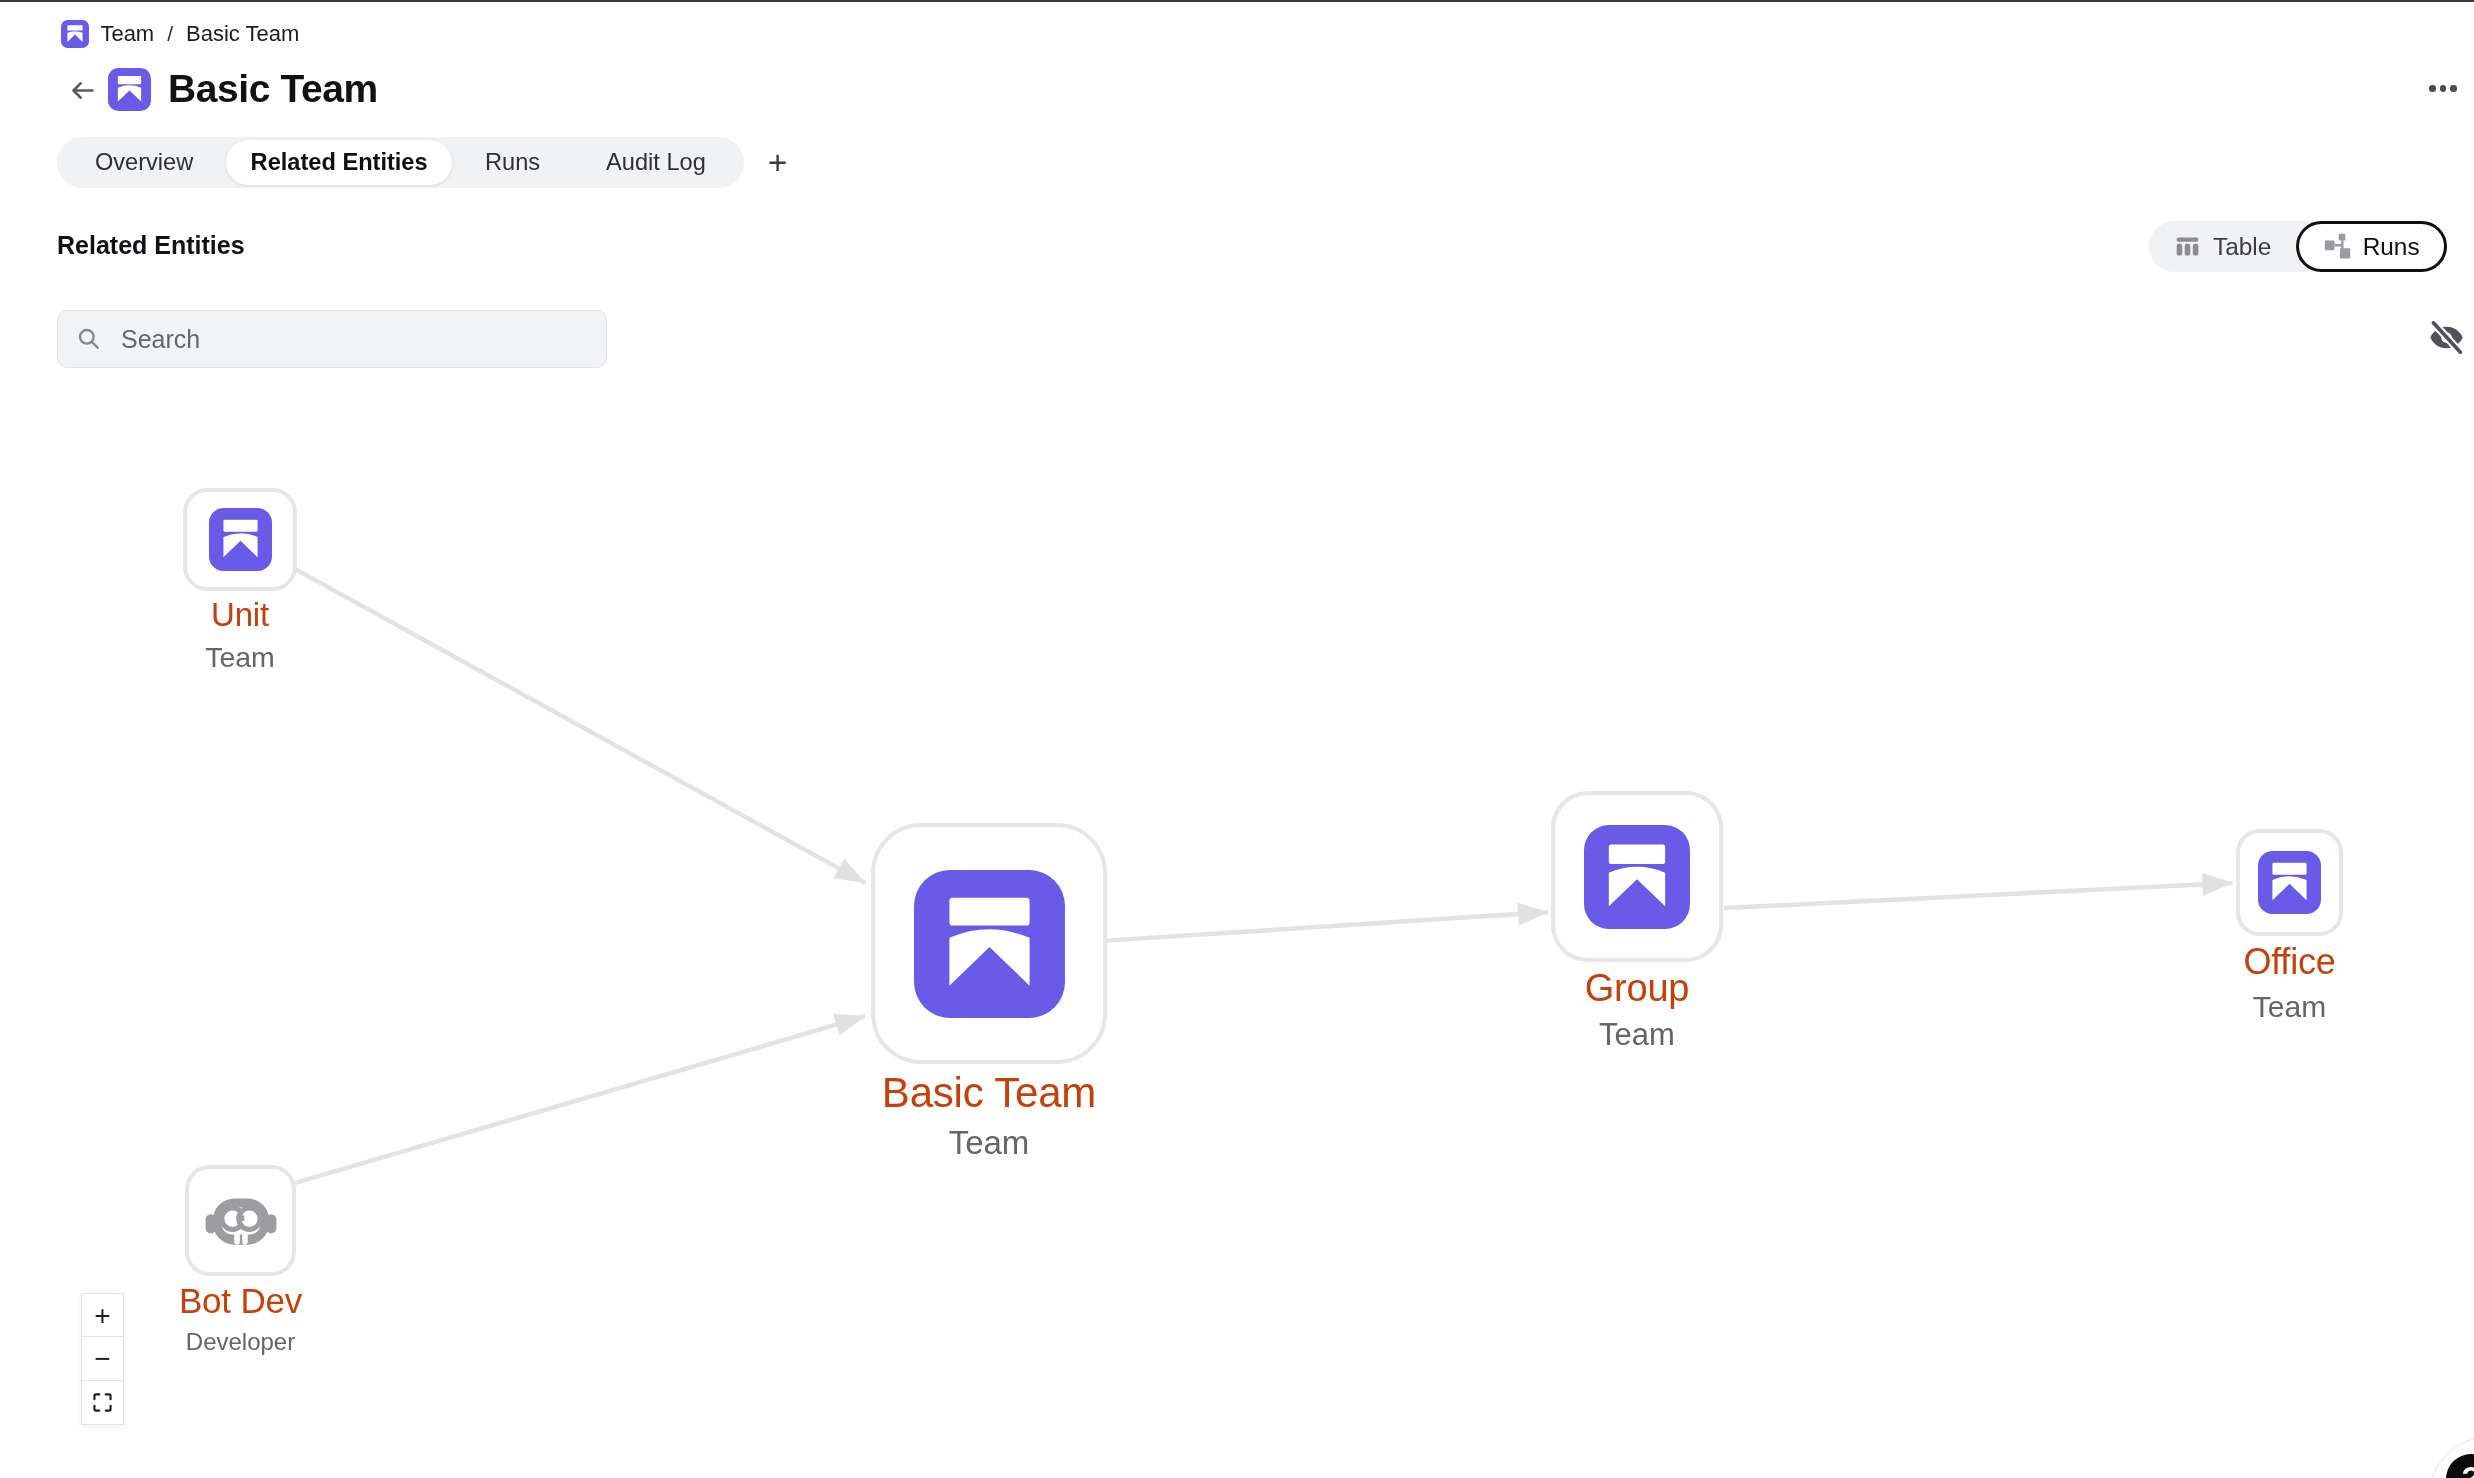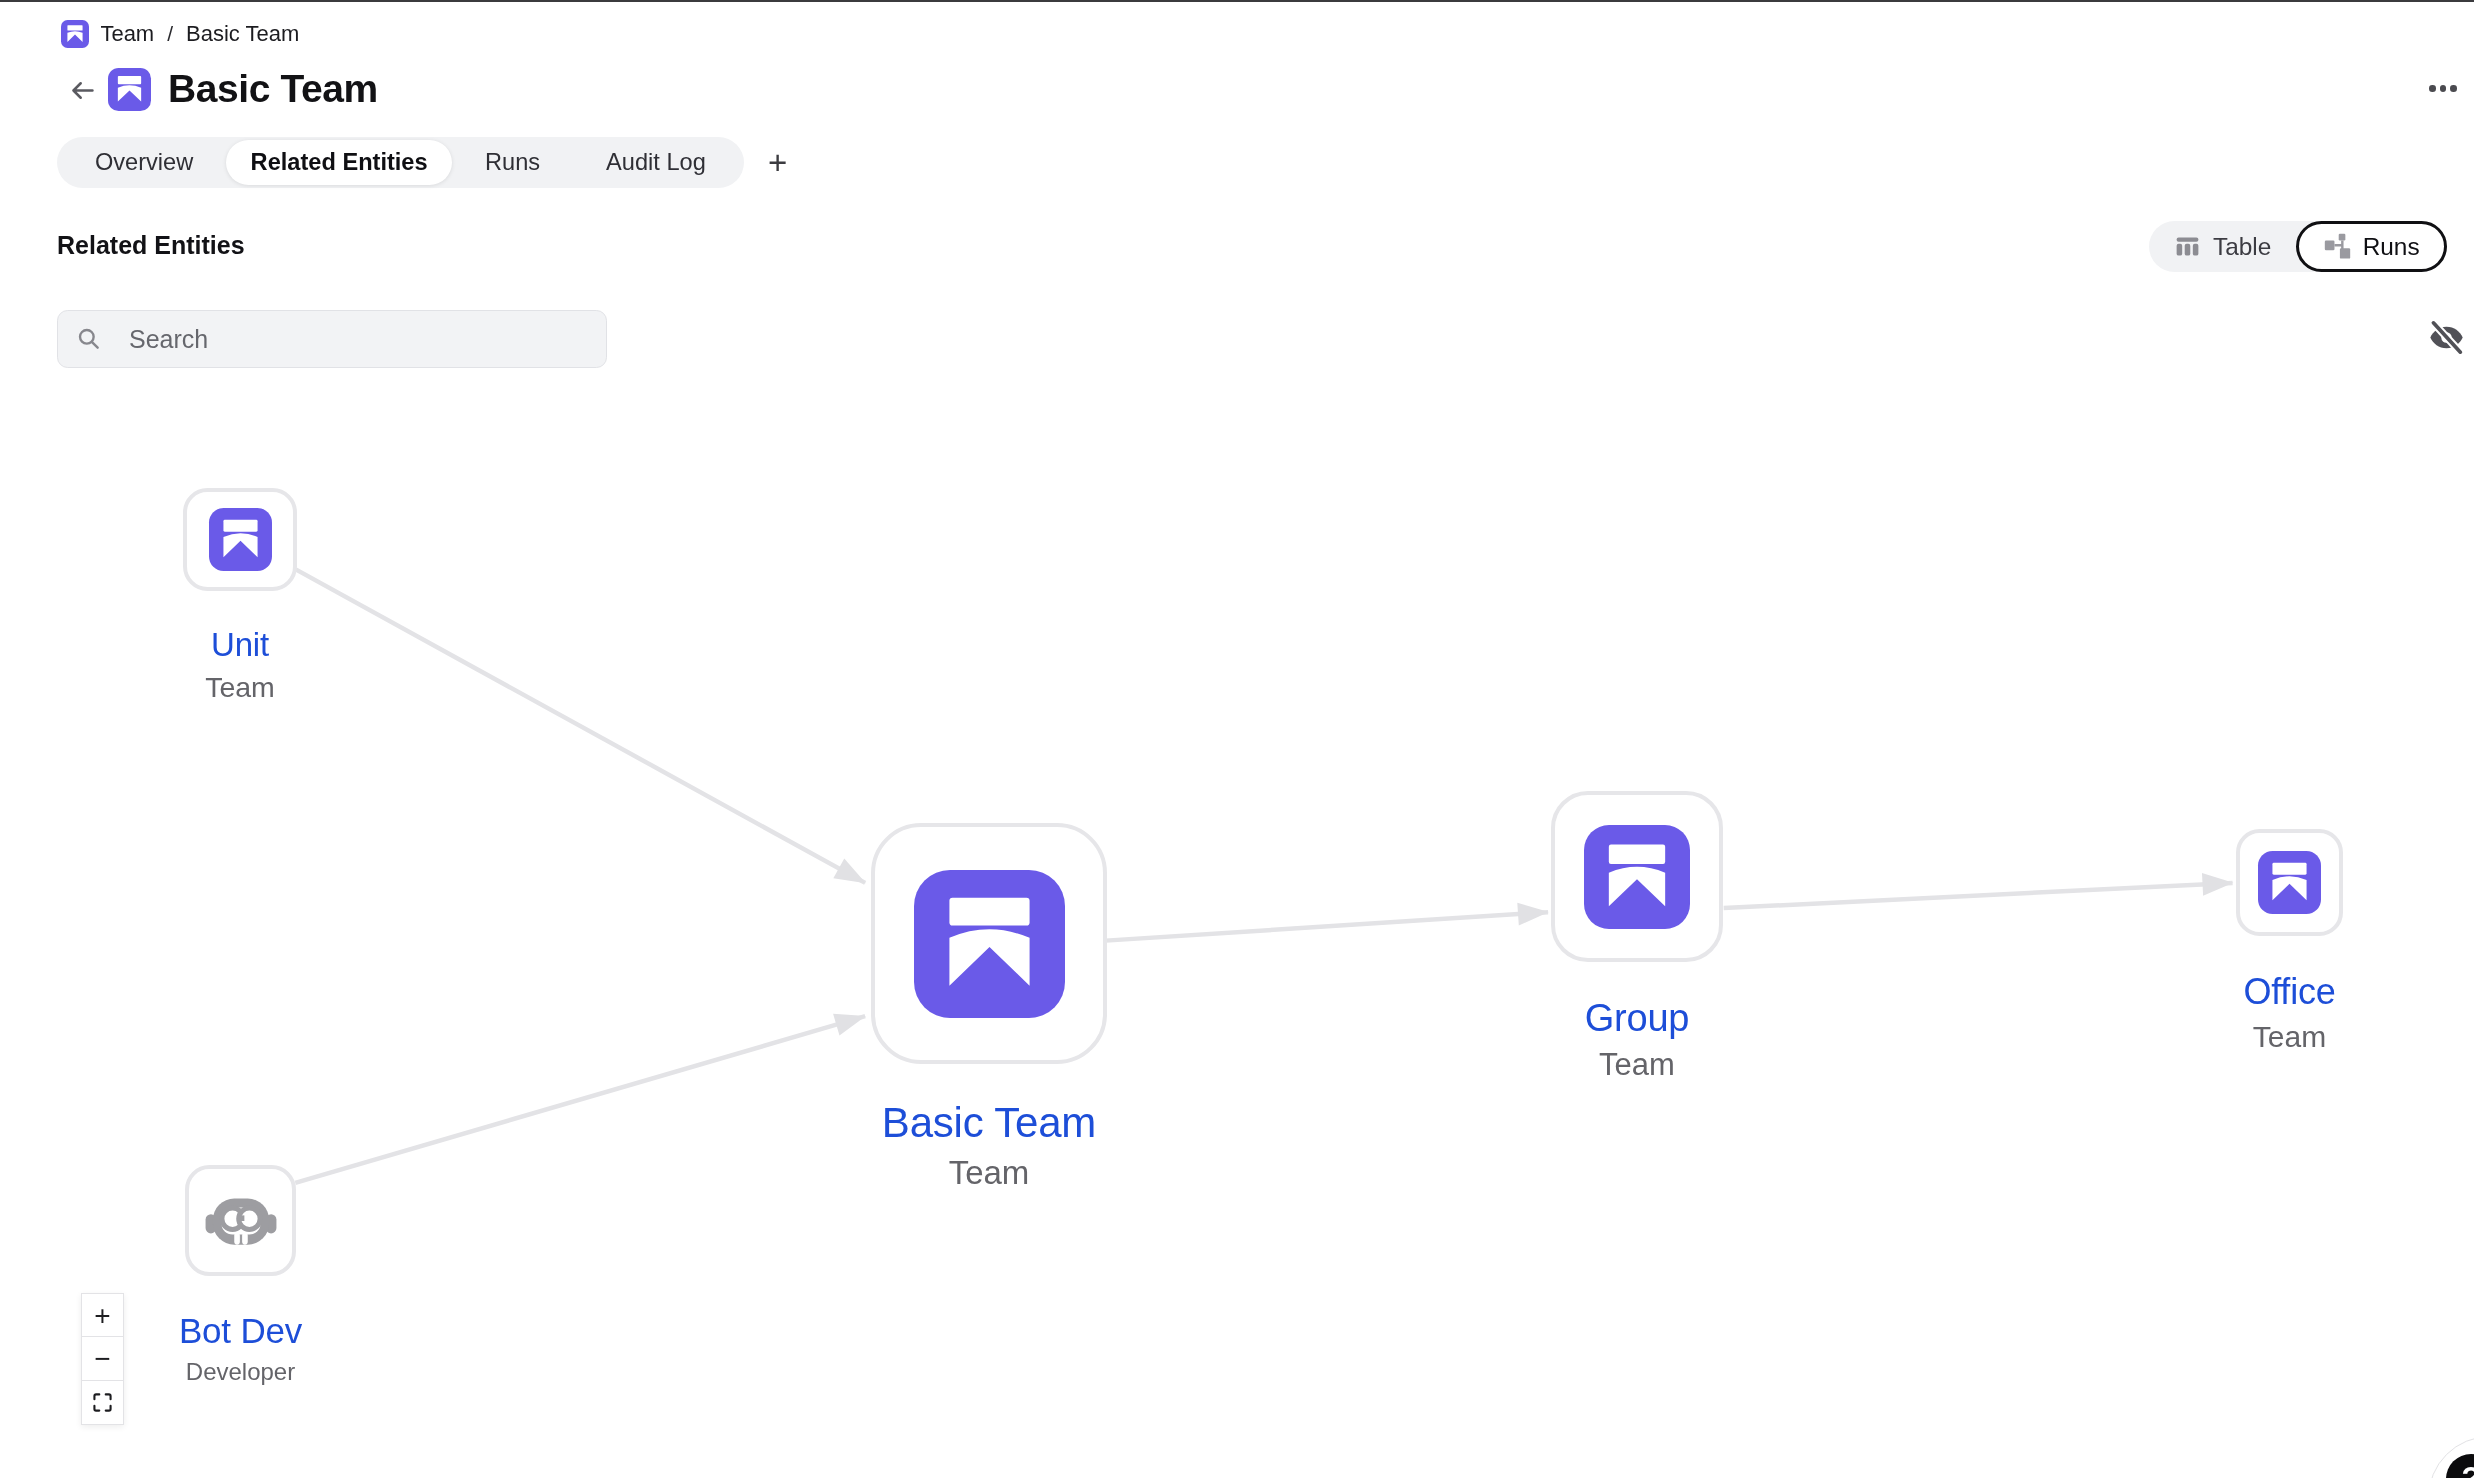--- a/index.html
+++ b/index.html
@@ -42,31 +42,31 @@
   .view-toggle { position:absolute; right:28px; top:221px; display:flex; align-items:center;
     height:51px; background:#f1f2f4; border-radius:26px; }
   .toggle-item { display:flex; align-items:center; gap:10.6px; padding:0 24.4px; height:51px;
     font-size:24.4px; color:#3c3c42; cursor:pointer; border-radius:26px; }
   .toggle-item.selected { background:#ffffff; border:3.3px solid #101013; font-weight:500; color:#0f0f13; }
   .toggle-item svg { width:29px; height:29px; }
 
   
   .search-box { position:absolute; left:57px; top:310px; width:550px; height:58px;
     background:#f2f3f5; border:1.6px solid #e1e2e6; border-radius:10.6px;
-    display:flex; align-items:center; padding:0 18px; gap:27px; }
+    display:flex; align-items:center; padding:0 18px; gap:19px; }
   .search-box input { border:none; outline:none; background:transparent; flex:1;
     font-size:25px; color:#303036; font-family:"Liberation Sans", sans-serif; }
   .search-box input::placeholder { color:#66676d; }
   .eye-off { position:absolute; left:2428px; top:319px; width:37px; height:37px; cursor:pointer; }
 
   
   .edges { position:absolute; left:0; top:0; width:2475px; height:1478px; z-index:1; pointer-events:none; }
   .node { position:absolute; z-index:2; display:flex; flex-direction:column; align-items:center; cursor:pointer; }
   .card { background:#ffffff; border:4.1px solid #e6e6e9; display:flex; align-items:center; justify-content:center; }
-  .node-title { font-weight:500; color:#1d4ed8; white-space:nowrap; margin-top:35px; letter-spacing:-0.2px; }
+  .node-title { font-weight:500; color:#c2410c; white-space:nowrap; margin-top:5px; letter-spacing:-0.2px; }
   .node-sub { color:#646469; white-space:nowrap; margin-top:7.3px; }
 
   
   .zoom-controls { position:absolute; left:81px; top:1293px; z-index:3;
     box-shadow:0 1.6px 6.5px rgba(0,0,0,0.07); }
   .zoom-btn { width:43px; height:45px; background:#ffffff; border:1.6px solid #e3e3e6; margin-top:-1.6px;
     display:flex; align-items:center; justify-content:center; font-size:28px; color:#1d1d20; cursor:pointer; }
   .zoom-btn:first-child { margin-top:0; }
   .zoom-btn svg { width:21px; height:21px; }
 

